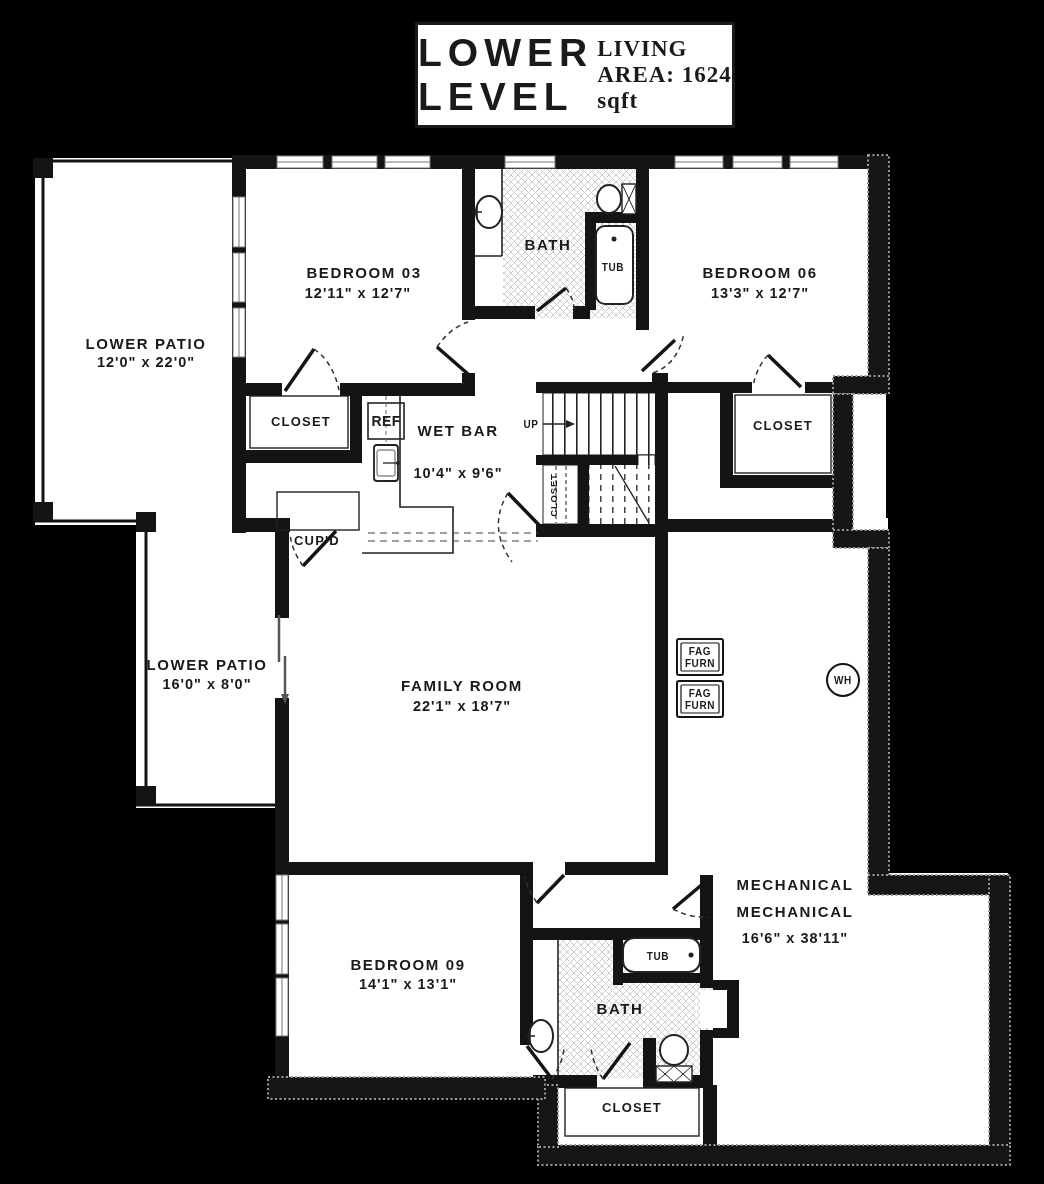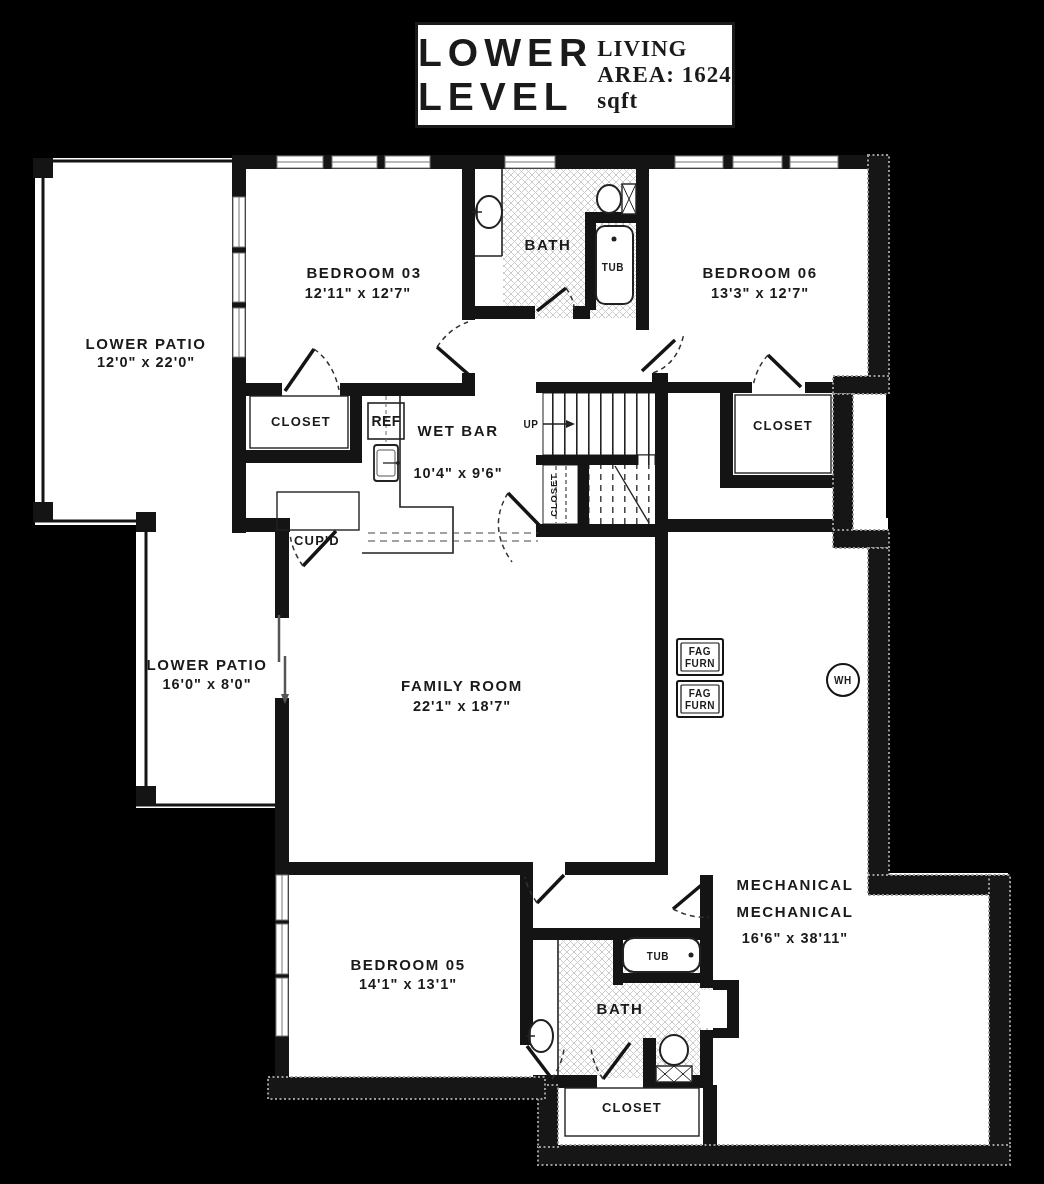--- a/index.html
+++ b/index.html
@@ -319,21 +319,21 @@
 
   <div class="lbl" style="left:462px;top:685px">FAMILY ROOM</div>
   <div class="lbl dim" style="left:462px;top:706px">22'1" x 18'7"</div>
 
   <div class="lbl sm" style="left:700px;top:651px">FAG</div>
   <div class="lbl sm" style="left:700px;top:663px">FURN</div>
   <div class="lbl sm" style="left:700px;top:693px">FAG</div>
   <div class="lbl sm" style="left:700px;top:705px">FURN</div>
   <div class="lbl sm" style="left:843px;top:680px">WH</div>
 
-  <div class="lbl" style="left:408px;top:964px">BEDROOM 05</div>
+  <div class="lbl" style="left:408px;top:964px">BEDROOM 09</div>
   <div class="lbl dim" style="left:408px;top:984px">14'1" x 13'1"</div>
 
   <div class="lbl sm" style="left:658px;top:956px">TUB</div>
   <div class="lbl" style="left:620px;top:1008px">BATH</div>
   <div class="lbl md" style="left:632px;top:1107px">CLOSET</div>
 
   <div class="lbl" style="left:795px;top:884px">MECHANICAL</div>
   <div class="lbl" style="left:795px;top:911px">MECHANICAL</div>
   <div class="lbl dim" style="left:795px;top:938px">16'6" x 38'11"</div>
 

